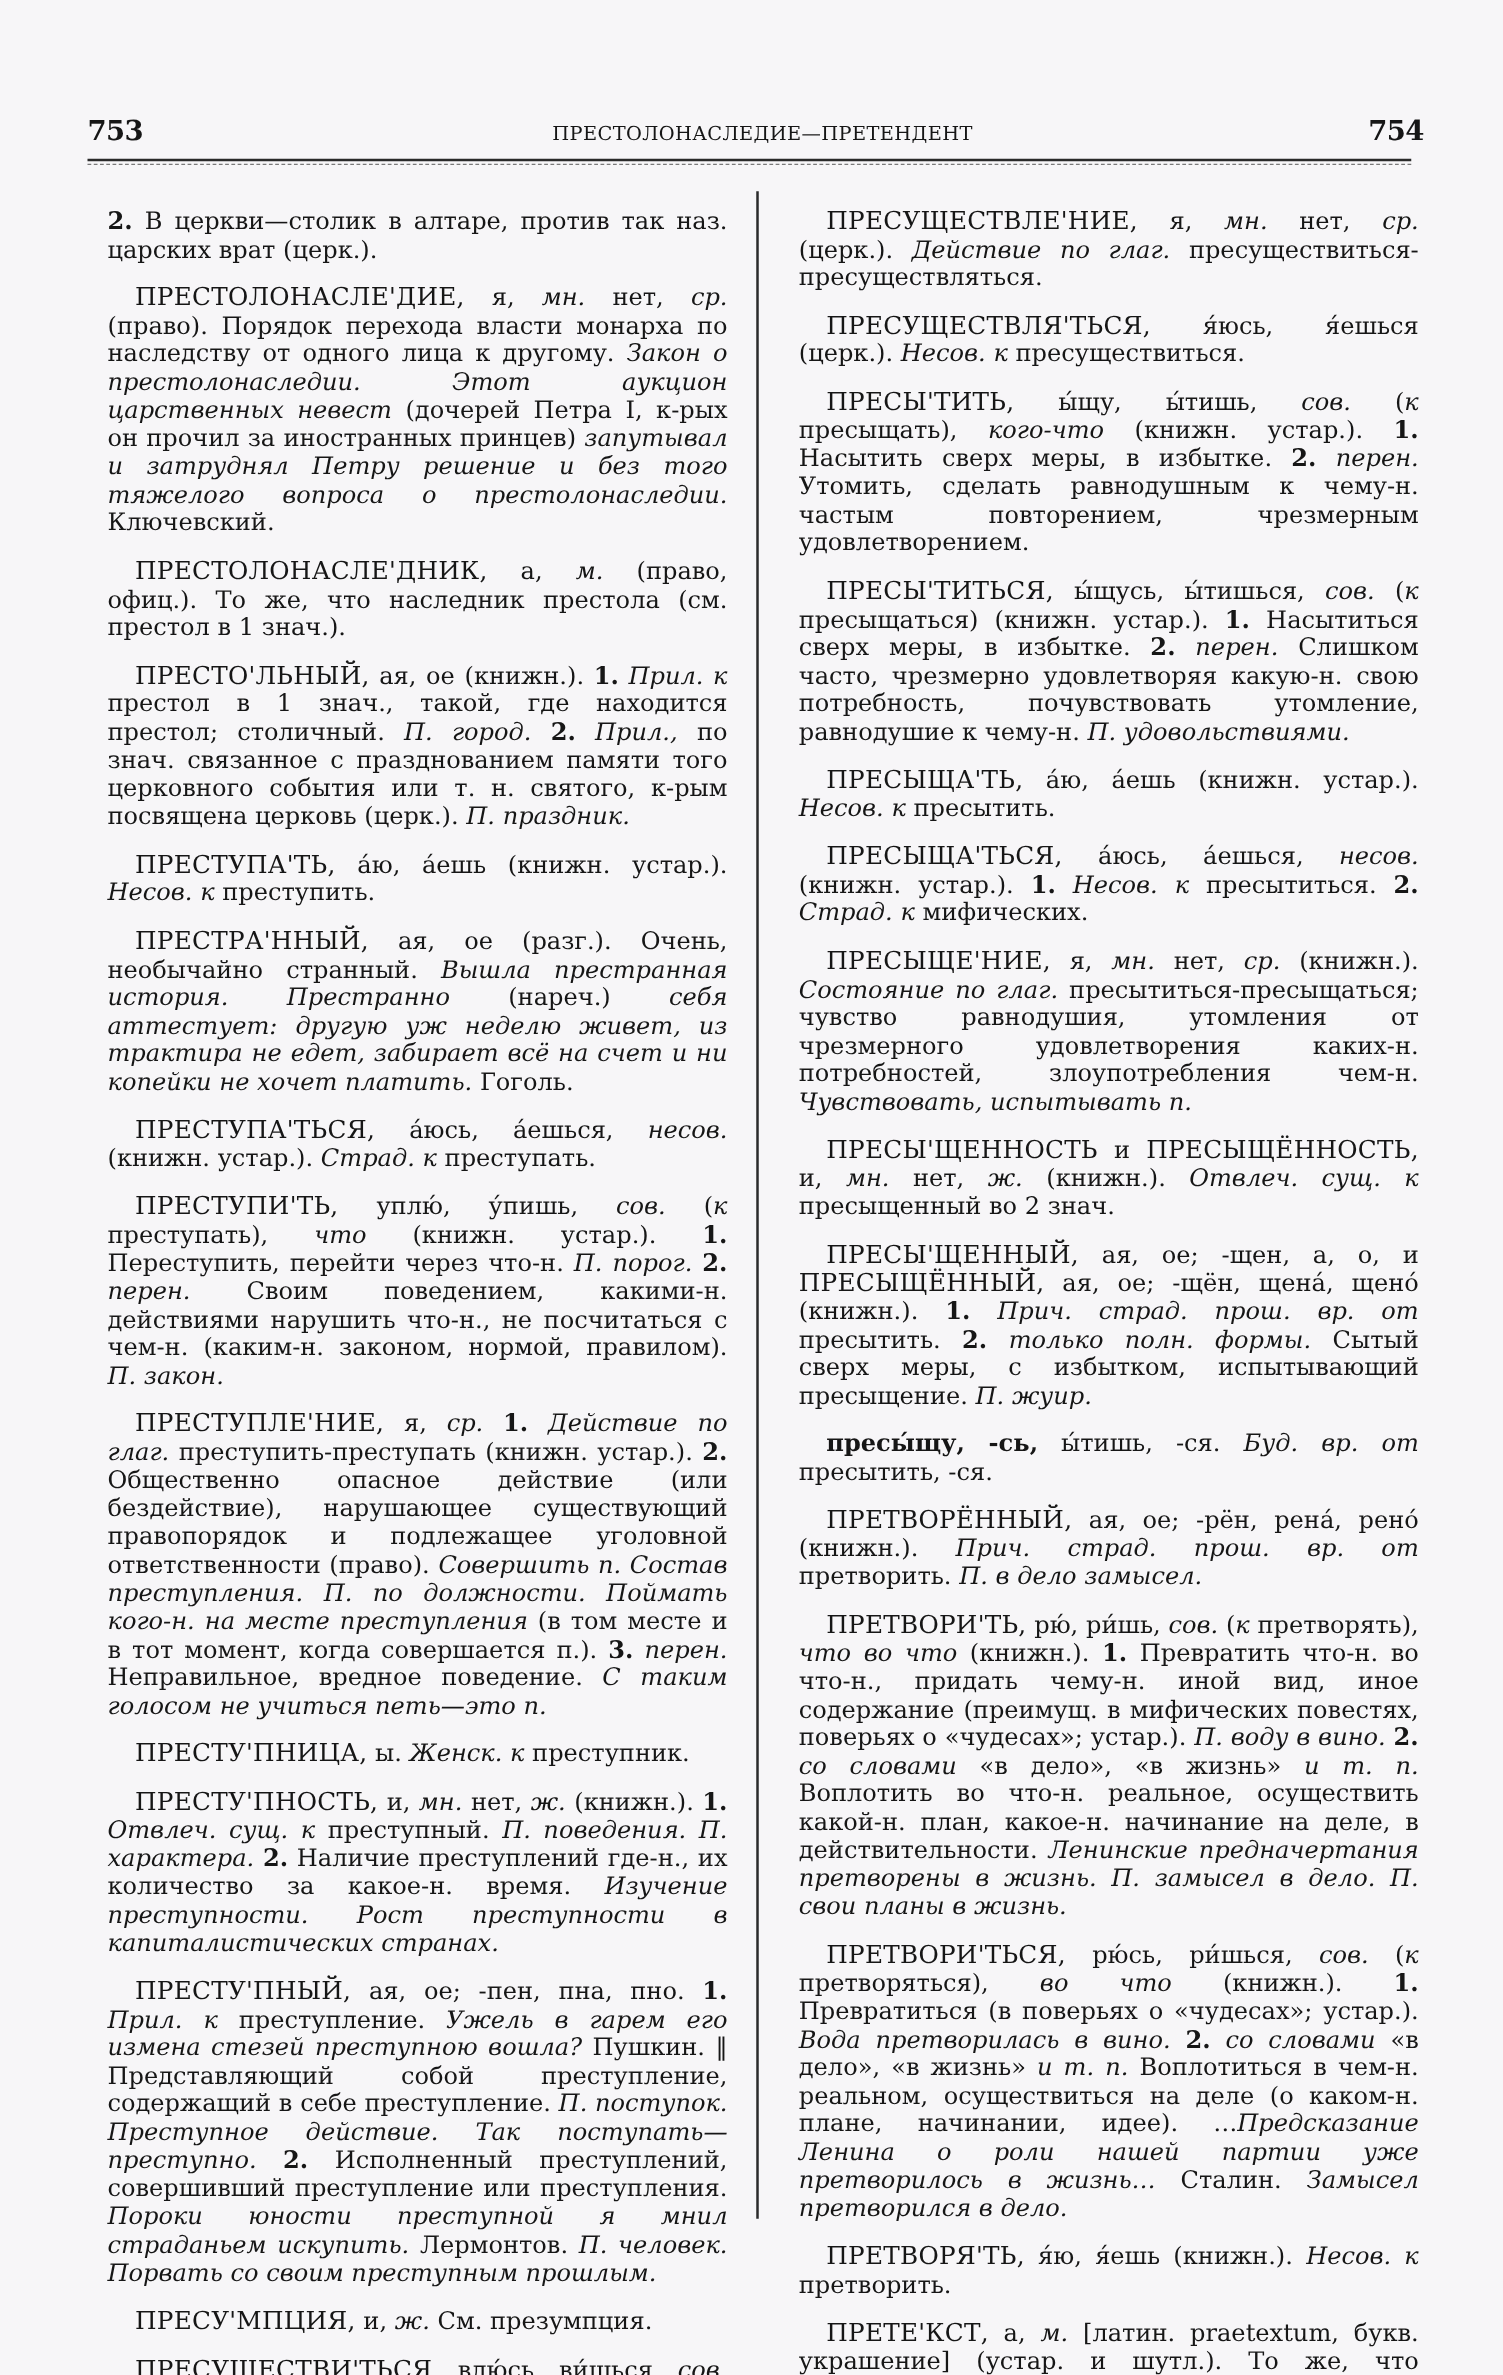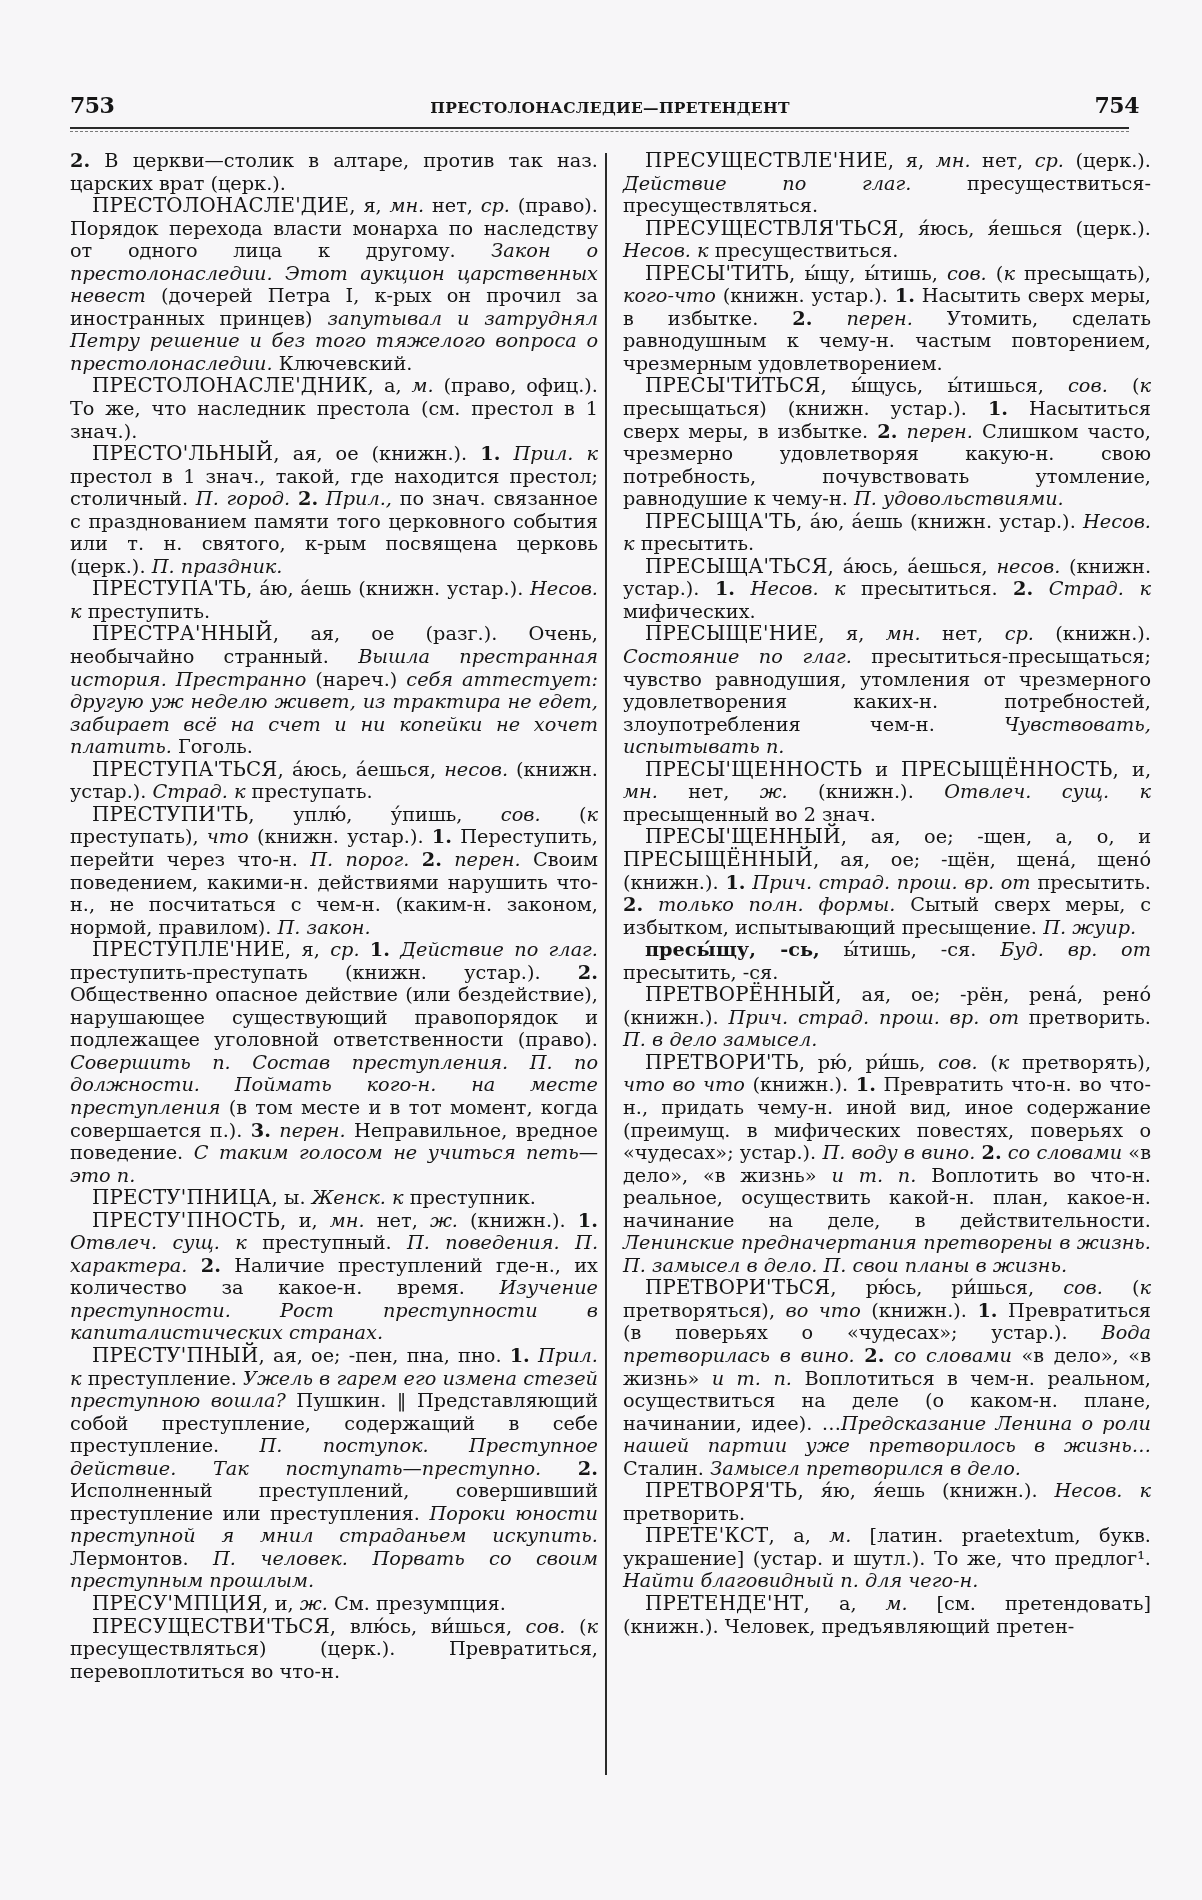--- a/index.html
+++ b/index.html
@@ -2,28 +2,28 @@
 <html><head>
 <meta charset="utf-8">
 <style>
   html,body{margin:0;padding:0;background:#f7f6f8;}
   body{width:1202px;height:1900px;position:relative;overflow:hidden;
     font-family:"DejaVu Serif","Liberation Serif",serif;color:#161616;}
   .header{position:absolute;left:70px;top:92px;width:1080px;height:40px;}
   .pn{position:absolute;top:0;font-weight:bold;font-size:22px;letter-spacing:-0.5px;}
   .pn.left{left:0;}
   .pn.right{right:11px;}
-  .running{position:absolute;left:0;right:0;top:6px;text-align:center;font-weight:bold;font-size:15.5px;letter-spacing:0.3px;}
+  .running{position:absolute;left:0;right:0;top:6px;text-align:center;font-weight:normal;font-size:15.5px;letter-spacing:0.3px;}
   .rule{position:absolute;left:70px;top:127px;width:1059px;height:0;border-top:2px solid #2a2a2a;}
   .rule2{position:absolute;left:70px;top:131px;width:1059px;height:0;border-top:1px dashed #7a7a7a;}
   .col{position:absolute;top:150px;width:528px;font-size:19.3px;line-height:22.55px;text-align:justify;hyphens:none;}
   .col.left{left:70px;}
   .col.right{left:623px;}
   .divider{position:absolute;left:605px;top:153px;width:2px;height:1622px;background:#2b2b2b;}
-  .entry{margin:0;text-indent:22px;}
+  .entry{margin:16px;text-indent:22px;}
   .entry.cont{text-indent:0;}
   .hw{font-weight:normal;font-size:19.8px;letter-spacing:0.2px;}
   .it{font-style:italic;}
   .b{font-weight:bold;}
 </style>
 </head>
 <body>
 
 <div class="header">
   <span class="pn left">753</span>

